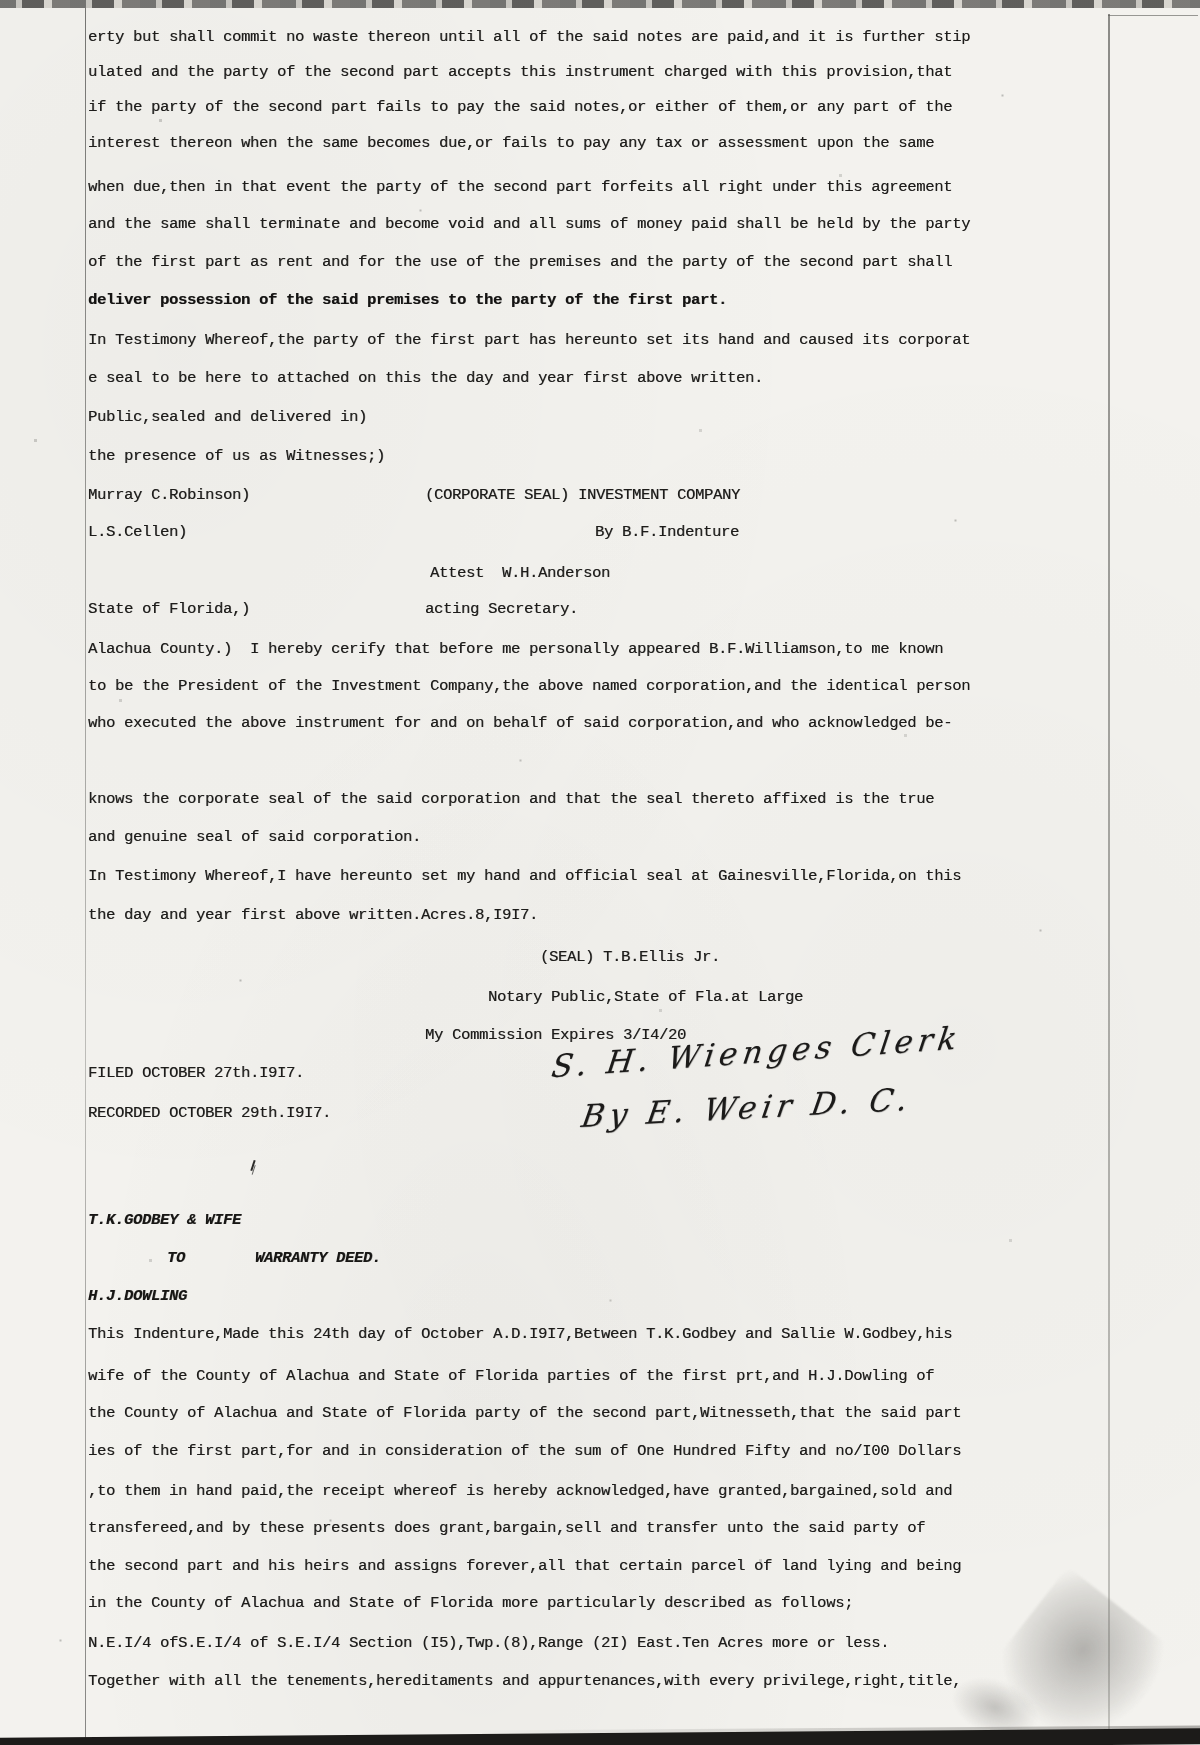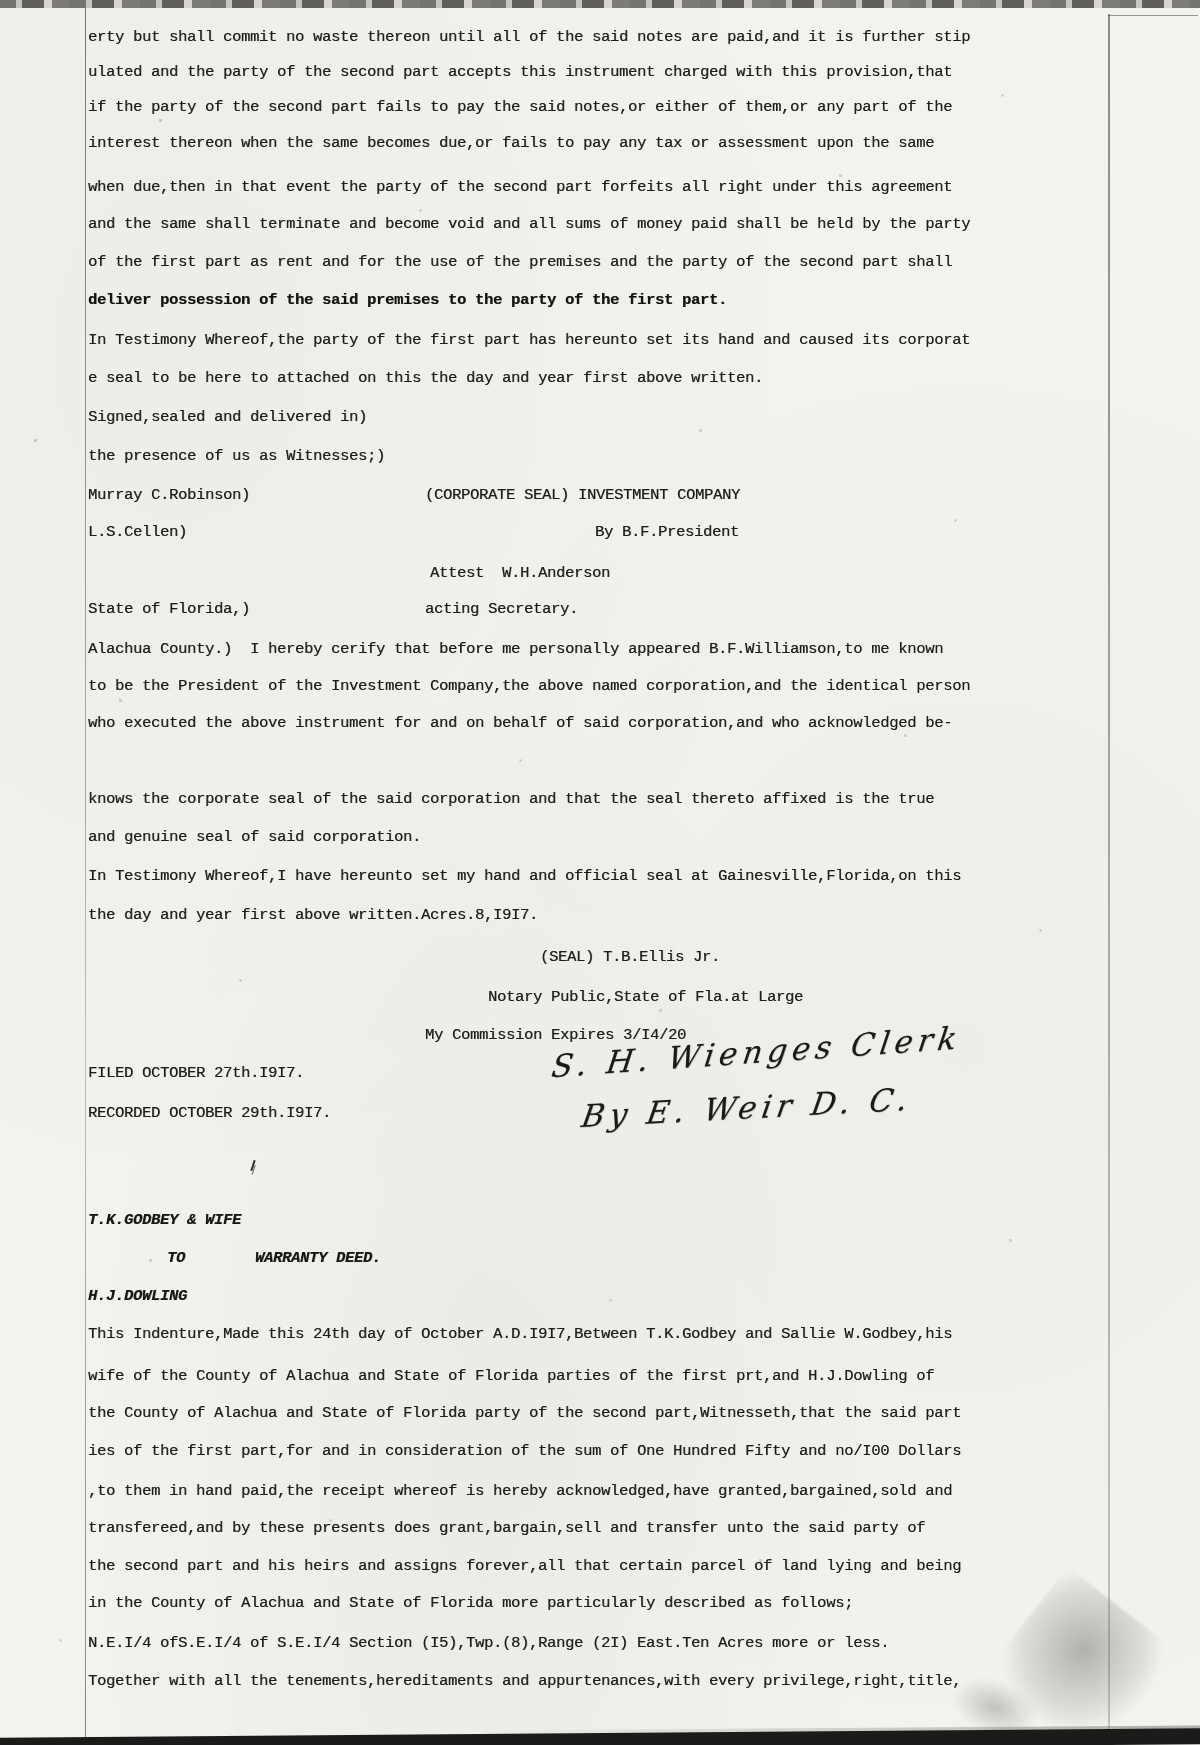--- a/index.html
+++ b/index.html
@@ -124,26 +124,26 @@
   <div class="tline" style="top:63px">ulated and the party of the second part accepts this instrument charged with this provision,that</div>
   <div class="tline" style="top:134px">interest thereon when the same becomes due,or fails to pay any tax or assessment upon the same</div>
   <div class="tline" style="top:98px">if the party of the second part fails to pay the said notes,or either of them,or any part of the</div>
   <div class="tline" style="top:178px">when due,then in that event the party of the second part forfeits all right under this agreement</div>
   <div class="tline" style="top:215px">and the same shall terminate and become void and all sums of money paid shall be held by the party</div>
   <div class="tline" style="top:253px">of the first part as rent and for the use of the premises and the party of the second part shall</div>
   <div class="tline dark" style="top:291px">deliver possession of the said premises to the party of the first part.</div>
   <div class="tline" style="top:331px">In Testimony Whereof,the party of the first part has hereunto set its hand and caused its corporat</div>
   <div class="tline" style="top:369px">e seal to be here to attached on this the day and year first above written.</div>
 
-  <div class="tline" style="top:408px">Signed,sealed and delivered in)</div>
+  <div class="tline" style="top:408px">Public,sealed and delivered in)</div>
   <div class="tline" style="top:447px">the presence of us as Witnesses;)</div>
   <div class="tline" style="top:486px">Murray C.Robinson)</div>
   <div class="tline" style="top:486px;left:425px">(CORPORATE SEAL) INVESTMENT COMPANY</div>
   <div class="tline" style="top:523px">L.S.Cellen)</div>
-  <div class="tline" style="top:523px;left:595px">By B.F.President</div>
+  <div class="tline" style="top:523px;left:595px">By B.F.Indenture</div>
   <div class="tline" style="top:564px;left:430px">Attest  W.H.Anderson</div>
   <div class="tline" style="top:600px">State of Florida,)</div>
   <div class="tline" style="top:600px;left:425px">acting Secretary.</div>
 
   <div class="tline" style="top:640px">Alachua County.)  I hereby cerify that before me personally appeared B.F.Williamson,to me known</div>
   <div class="tline" style="top:677px">to be the President of the Investment Company,the above named corporation,and the identical person</div>
   <div class="tline" style="top:714px">who executed the above instrument for and on behalf of said corporation,and who acknowledged be-</div>
   <div class="tline" style="top:790px">knows the corporate seal of the said corporation and that the seal thereto affixed is the true</div>
   <div class="tline" style="top:828px">and genuine seal of said corporation.</div>
   <div class="tline" style="top:867px">In Testimony Whereof,I have hereunto set my hand and official seal at Gainesville,Florida,on this</div>

